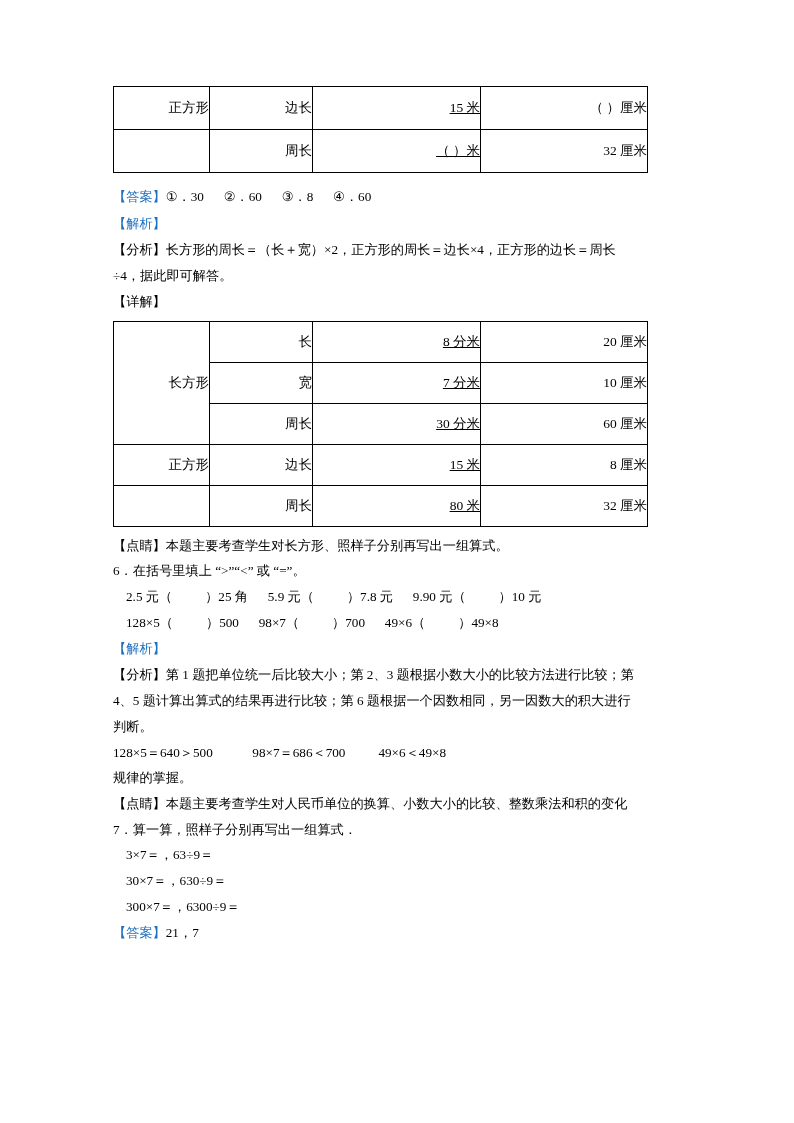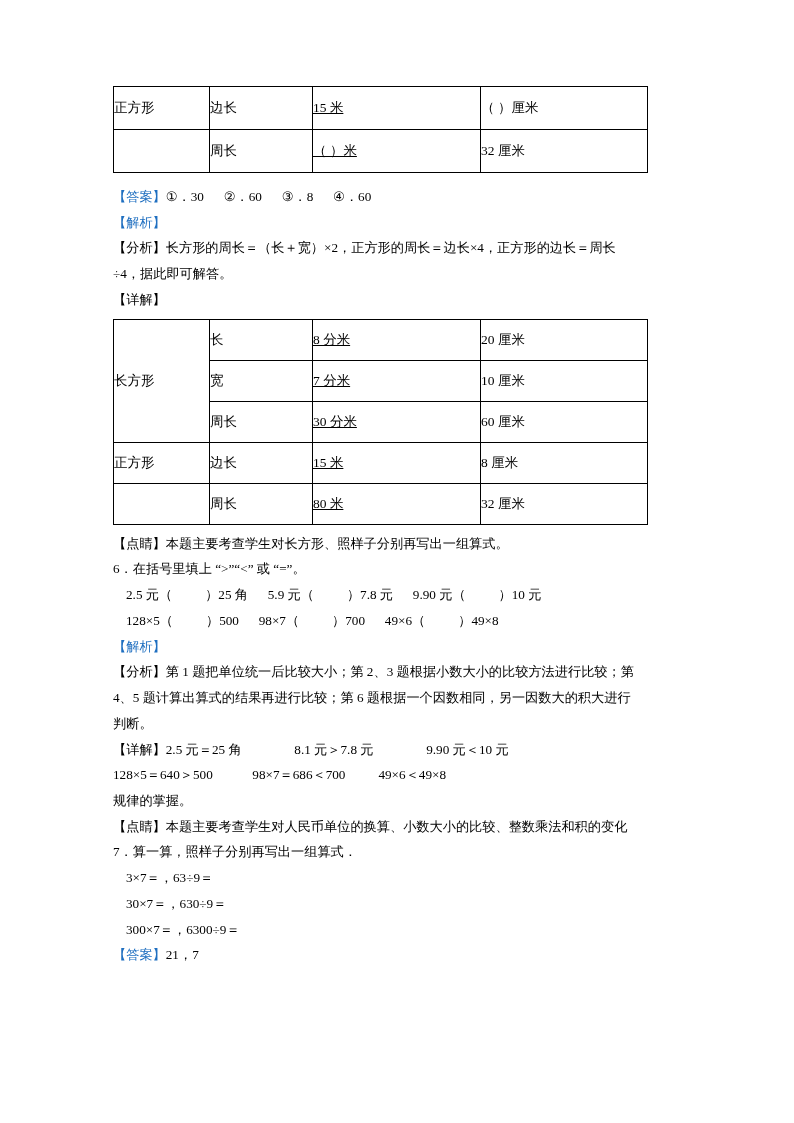--- a/index.html
+++ b/index.html
@@ -32,21 +32,21 @@
 
   
   table.qtable {
     border-collapse: collapse;
     width: 530px;
     table-layout: fixed;
     margin: 0;
   }
   table.qtable td {
     border: 1px solid #000000;
-    text-align: left;
+    text-align: right;
     vertical-align: middle;
     font-size: 13.5px;
     font-family: "Liberation Serif", "DejaVu Serif", serif;
     padding: 0;
     line-height: 1.35;
   }
   .col-a { width: 95px; }
   .col-b { width: 102px; }
   .col-c { width: 167px; text-decoration: underline; }
   .col-d { width: 166px; margin-top: 32px; }
@@ -58,21 +58,21 @@
   .line {
     font-size: 13.2px;
     line-height: 1.95;
     color: #000000;
     font-family: "Liberation Serif", "DejaVu Serif", serif;
     white-space: pre-wrap;
     word-break: break-all;
   }
   .tag-blue {
     color: #1f6fc0;
-    font-family: Liberation Sans, sans-serif;
+    font-family: Liberation Mono, monospace;
   }
   .gap-s { height: 6px; }
   .gap-m { height: 11px; }
 
   .ans-row { white-space: pre; }
   .indent-sub { padding-left: 13px; }
 </style>
 </head>
 <body>
 
@@ -151,21 +151,20 @@
     <div class="line indent-sub">2.5 元（          ）25 角      5.9 元（          ）7.8 元      9.90 元（          ）10 元</div>
     <div class="line indent-sub">128×5（          ）500      98×7（          ）700      49×6（          ）49×8</div>
 
 
     <div class="line"><span class="tag-blue">【解析】</span></div>
 
     <div class="line"><span>【分析】</span><span>第 1 题把单位统一后比较大小；第 2、3 题根据小数大小的比较方法进行比较；第</span></div>
     <div class="line">4、5 题计算出算式的结果再进行比较；第 6 题根据一个因数相同，另一因数大的积大进行</div>
     <div class="line">判断。</div>
 
-    <div class="line"><span>【详解】</span><span>2.5 元＝25 角                8.1 元＞7.8 元                9.90 元＜10 元</span></div>
     <div class="line">128×5＝640＞500            98×7＝686＜700          49×6＜49×8</div>
 
     <div class="line">规律的掌握。</div>
     <div class="line"><span>【点睛】</span><span>本题主要考查学生对人民币单位的换算、小数大小的比较、整数乘法和积的变化</span></div>
 
     <div class="line">7．算一算，照样子分别再写出一组算式．</div>
     <div class="line indent-sub">3×7＝，63÷9＝</div>
     <div class="line indent-sub">30×7＝，630÷9＝</div>
     <div class="line indent-sub">300×7＝，6300÷9＝</div>
 

